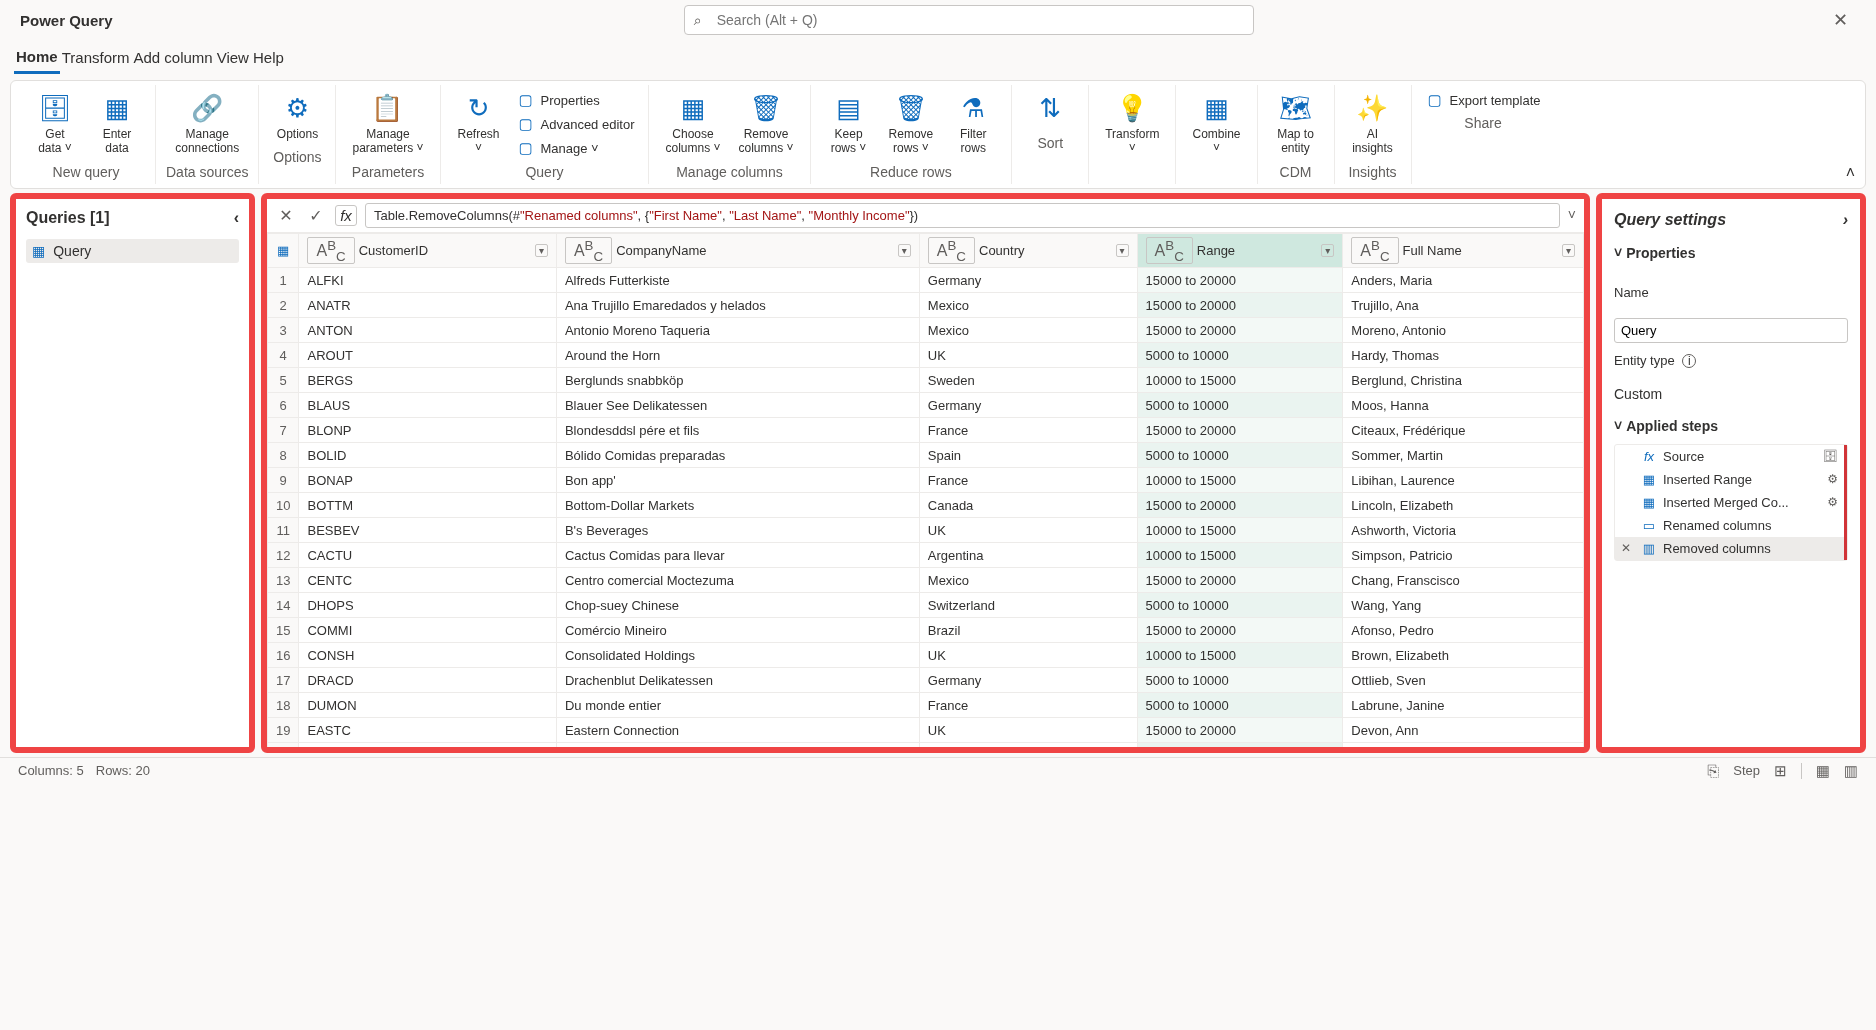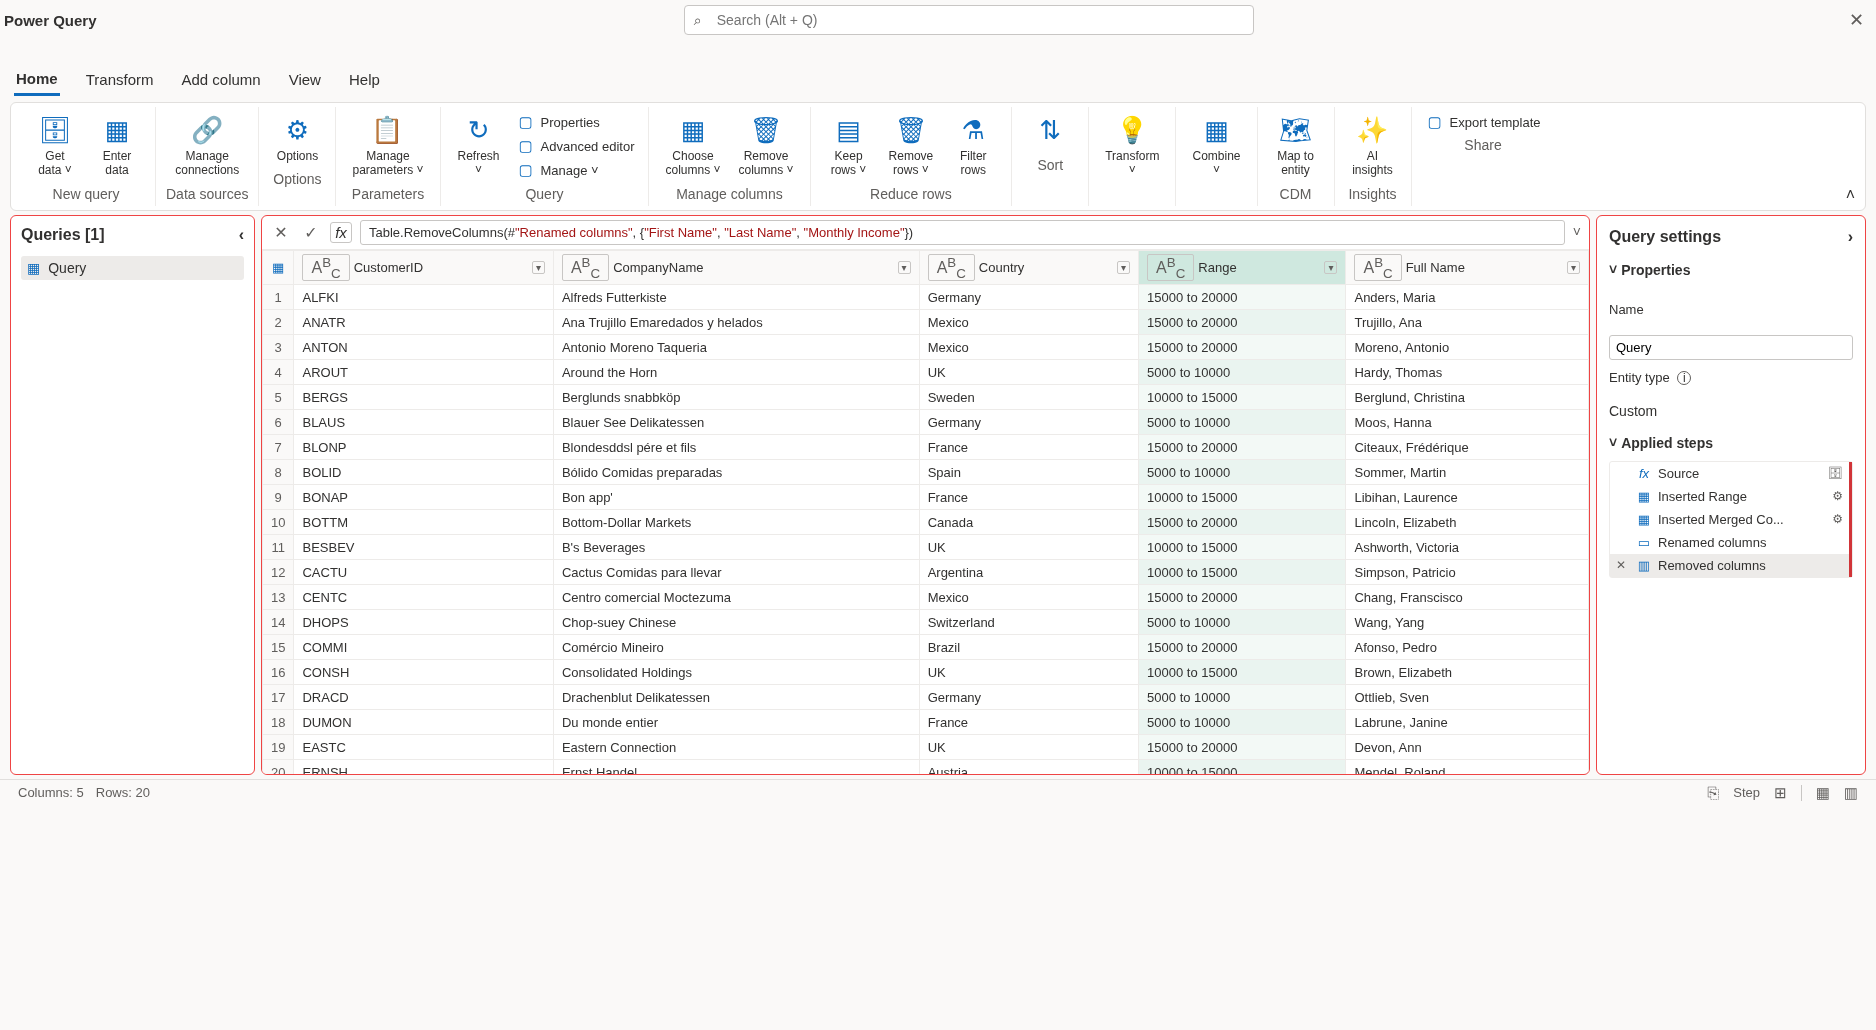--- a/index.html
+++ b/index.html
@@ -1,43 +1,43 @@
 <!DOCTYPE html>
 <html><head>
 <meta charset="utf-8">
 <style>
 * { margin: 0; padding: 0; box-sizing: border-box; font-family: "Segoe UI", Arial, sans-serif; }
 body { background: #faf9f8; font-size: 14px; color: #323130; }
 
-.titlebar { display: flex; align-items: center; padding: 6px 4px; height: 40px; }
+.titlebar { display: flex; align-items: center; padding: 6px 20px; height: 40px; }
 .titlebar-title { font-size: 15px; font-weight: 600; }
 .titlebar-search { flex: 0 0 570px; margin: 0 auto; position: relative; }
 .titlebar-search input { width: 100%; height: 30px; border: 1px solid #c8c6c4; border-radius: 4px; padding: 4px 8px 4px 32px; font-size: 14px; background: #fff; }
 .search-icon { position: absolute; left: 10px; top: 7px; color: #605e5c; }
 .titlebar-close { font-size: 18px; color: #605e5c; cursor: pointer; padding: 4px 8px; }
 
-.menubar { display: flex; gap: 24px; padding: 0 14px; height: 36px; align-items: center; border-bottom: 1px solid transparent; margin-top: 22px; }
+.menubar { display: flex; padding: 0 14px; height: 36px; align-items: center; border-bottom: 1px solid transparent; }
 .menubar-item { font-size: 15px; padding: 6px 2px; cursor: pointer; }
 .menubar-item.active { border-bottom: 3px solid #0f6cbd; font-weight: 600; }
 
 .ribbon { display: flex; background: #fff; margin: 4px 10px; border: 1px solid #e1dfdd; border-radius: 6px; padding: 4px 6px; position: relative; }
 .ribbon-group { display: flex; flex-direction: column; align-items: center; padding: 4px 10px; border-right: 1px solid #edebe9; }
 .ribbon-group:last-of-type { border-right: none; }
 .ribbon-buttons { display: flex; gap: 6px; align-items: flex-start; }
 .ribbon-btn { display: flex; flex-direction: column; align-items: center; justify-content: flex-start; padding: 4px 6px; cursor: pointer; min-width: 56px; font-size: 12px; line-height: 1.2; text-align: center; }
 .ribbon-btn .ricon { font-size: 26px; height: 32px; display: flex; align-items: center; justify-content: center; color: #0f6cbd; }
 .ribbon-btn .rlabel { margin-top: 2px; }
 .ribbon-side { display: flex; flex-direction: column; gap: 2px; justify-content: center; }
 .ribbon-side-item { display: flex; align-items: center; gap: 6px; font-size: 13px; padding: 2px 4px; cursor: pointer; }
 .ribbon-side-item .sicon { color: #0f6cbd; font-size: 15px; width: 18px; text-align:center; }
 .ribbon-group-label { font-size: 14px; color: #605e5c; margin-top: 4px; }
 .ribbon-collapse { position: absolute; right: 10px; bottom: 6px; font-size: 16px; cursor: pointer; color: #323130; }
 
 .workspace { display: flex; margin: 4px 10px 4px 10px; gap: 6px; height: 560px; }
-.panel { background: #fff; border: 1px solid #ef4444; border-radius: 6px; }
+.panel { background: #fff; border: 6px solid #ef4444; border-radius: 6px; }
 
 .queries-panel { width: 245px; padding: 10px; display: flex; flex-direction: column; }
 .queries-header { display: flex; justify-content: space-between; align-items: center; font-size: 16px; font-weight: 600; margin-bottom: 12px; }
 .query-item { display: flex; align-items: center; gap: 8px; background: #edebe9; border-radius: 3px; padding: 4px 6px; font-size: 14px; cursor: pointer; }
 .query-item .qicon { color: #0f6cbd; }
 
 .center-panel { flex: 1; display: flex; flex-direction: column; overflow: hidden; }
 .formula-bar { display: flex; align-items: center; padding: 4px 8px; gap: 8px; border-bottom: 1px solid #edebe9; }
 .fb-btn { font-size: 16px; color: #605e5c; width: 22px; text-align: center; cursor: pointer; }
 .fb-fx { font-style: italic; font-size: 15px; width: 22px; text-align:center; cursor:pointer; border: 1px solid #c8c6c4; border-radius: 3px; padding: 1px 0;}
@@ -53,21 +53,21 @@
 th.selected { background: #cfe8df; }
 .th-inner { display: flex; align-items: center; gap: 4px; }
 .type-icon { font-size: 16px; color: #605e5c; border: 1px solid #c8c6c4; border-radius: 2px; padding: 0 8px; }
 .col-dd { margin-left: auto; border: 1px solid #c8c6c4; border-radius: 2px; padding: 0 3px; font-size: 10px; cursor: pointer; color: #605e5c;}
 .rownum { background: #faf9f8; text-align: center; color: #605e5c; width: 30px;}
 .table-icon-th { width: 30px; text-align: center; color: #0f6cbd;}
 td.range-col { background: #f3f9f6; }
 tr:nth-child(even) td.range-col { background: #eaf4f0; }
 
 .settings-panel { width: 270px; padding: 12px; display: flex; flex-direction: column; }
-.settings-header { display: flex; justify-content: space-between; align-items: center; font-size: 16px; font-weight: 600; margin-bottom: 10px; }
+.settings-header { display: flex; justify-content: space-between; align-items: center; font-size: 16px; font-weight: 600; margin-bottom: 10px; font-style: italic; }
 .sect-title { display: flex; align-items: center; gap: 4px; font-size: 14px; font-weight: 600; margin: 6px 0; cursor: pointer; }
 .prop-label { font-size: 13px; margin: 18px 0; }
 .prop-input { width: 100%; border: 1px solid #c8c6c4; border-radius: 3px; padding: 4px 6px; font-size: 13px; }
 .info-i { font-size: 12px; border: 1px solid #605e5c; border-radius: 50%; width: 14px; height: 14px; display:inline-flex; align-items:center; justify-content:center; margin-left:4px;}
 .steps-list { border: 1px solid #edebe9; border-radius: 3px; margin-top: 4px; }
 .step-item { display: flex; align-items: center; gap: 6px; padding: 4px 6px; font-size: 13px; cursor: pointer; border-right: 3px solid #d13438;}
 .step-item.selected { background: #edebe9; }
 .step-icon { width: 16px; text-align: center; color: #0f6cbd; font-size: 13px;}
 .step-gear { margin-left: auto; color: #605e5c; font-size: 12px; }
 .step-x { color: #605e5c; font-size: 12px; width: 14px; }

